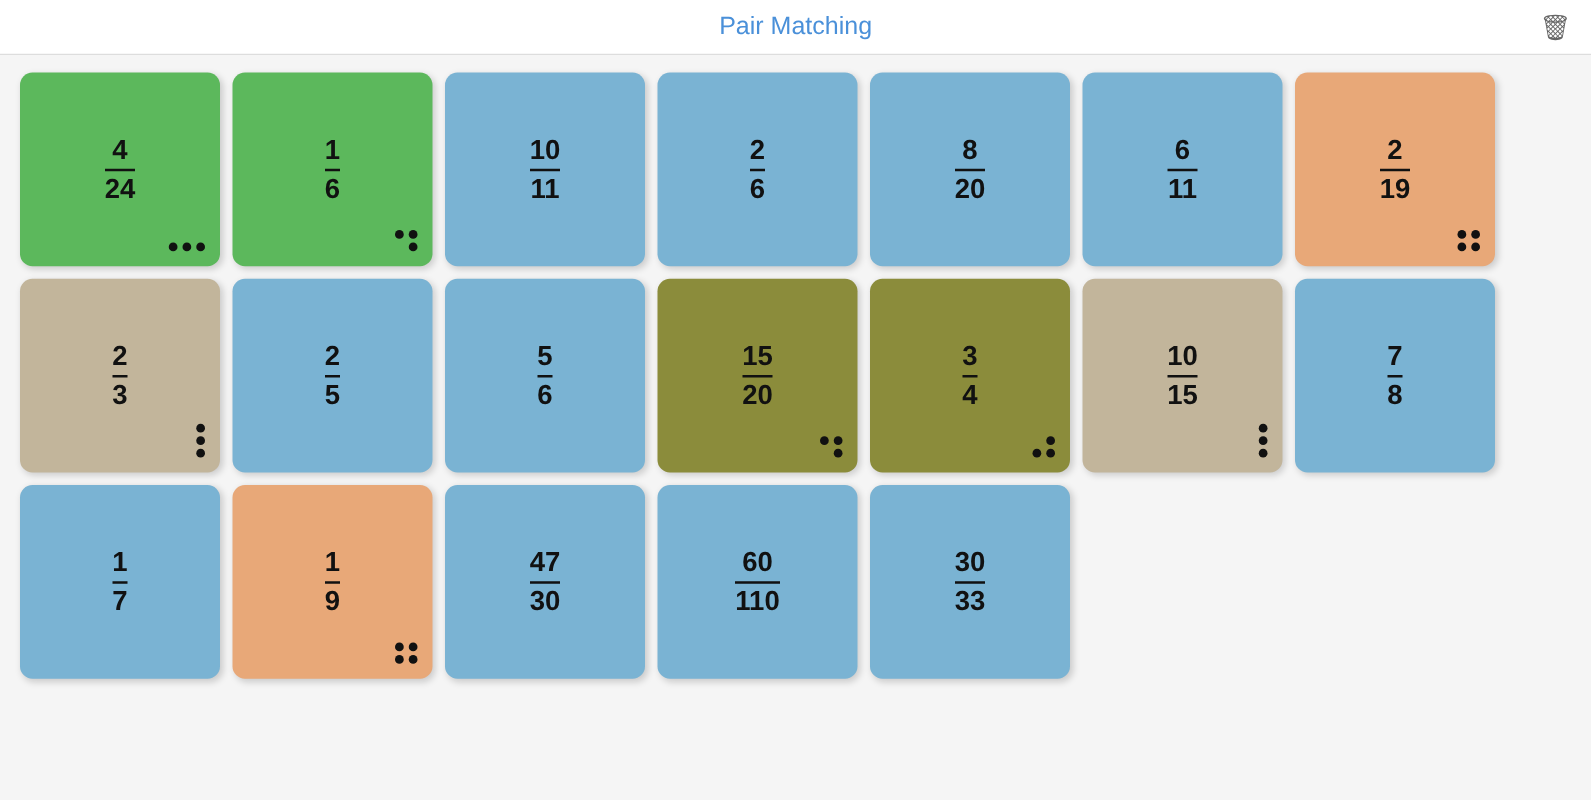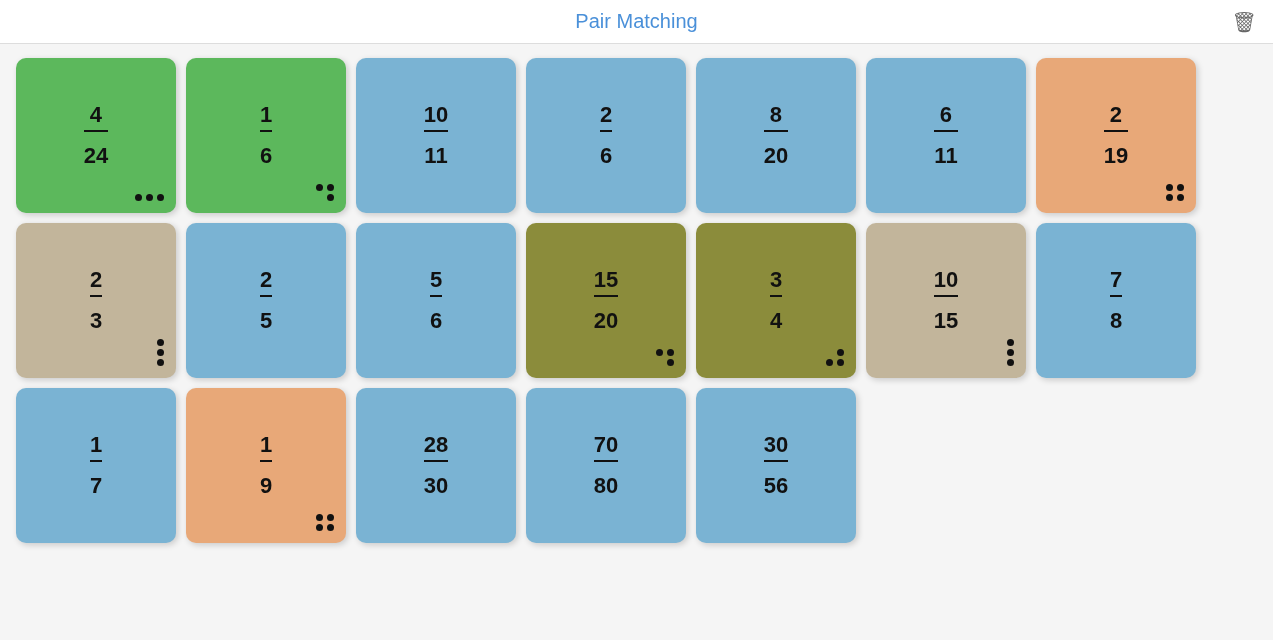--- a/index.html
+++ b/index.html
@@ -61,21 +61,21 @@
       color: #111;
       line-height: 1.1;
     }
     .card .fraction .numerator {
       border-bottom: 2px solid #111;
       padding-bottom: 2px;
       width: 100%;
       text-align: center;
     }
     .card .fraction .denominator {
-      padding-top: 12px;
+      padding-top: 2px;
       width: 100%;
       text-align: center;
     }
     .dots {
       position: absolute;
       bottom: 12px;
       right: 12px;
       display: flex;
       flex-wrap: wrap;
       gap: 4px;
@@ -300,29 +300,29 @@
           </div>
           <div class="dots-row">
             <span class="dot"></span>
             <span class="dot"></span>
           </div>
         </div>
       </div>
     </div>
     <div class="card blue">
       <div class="fraction">
-        <div class="numerator">28</div>
+        <div class="numerator">47</div>
         <div class="denominator">30</div>
       </div>
     </div>
     <div class="card blue">
       <div class="fraction">
-        <div class="numerator">70</div>
-        <div class="denominator">80</div>
+        <div class="numerator">60</div>
+        <div class="denominator">110</div>
       </div>
     </div>
     <div class="card blue">
       <div class="fraction">
         <div class="numerator">30</div>
-        <div class="denominator">56</div>
+        <div class="denominator">33</div>
       </div>
     </div>
   </div>
 
 </body></html>

